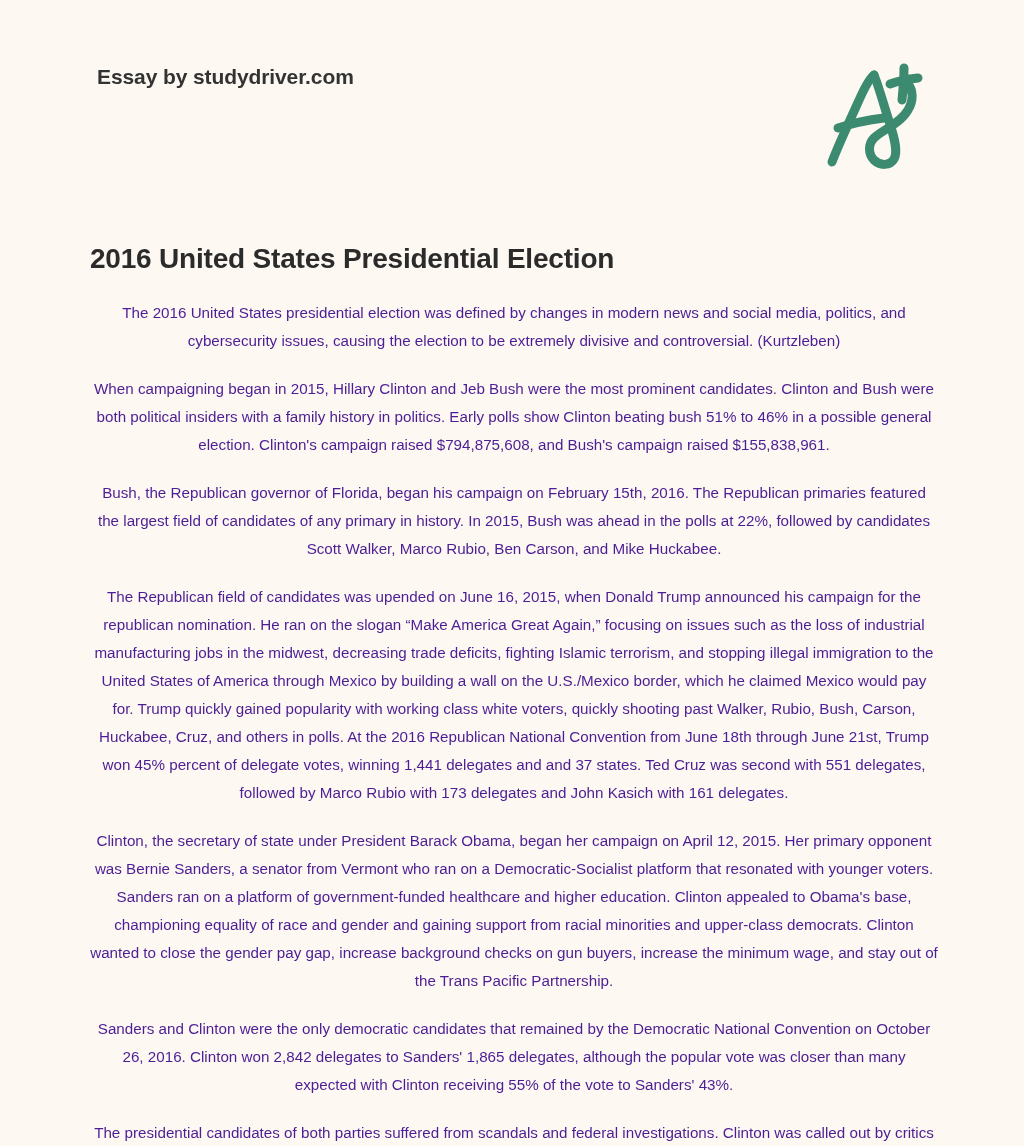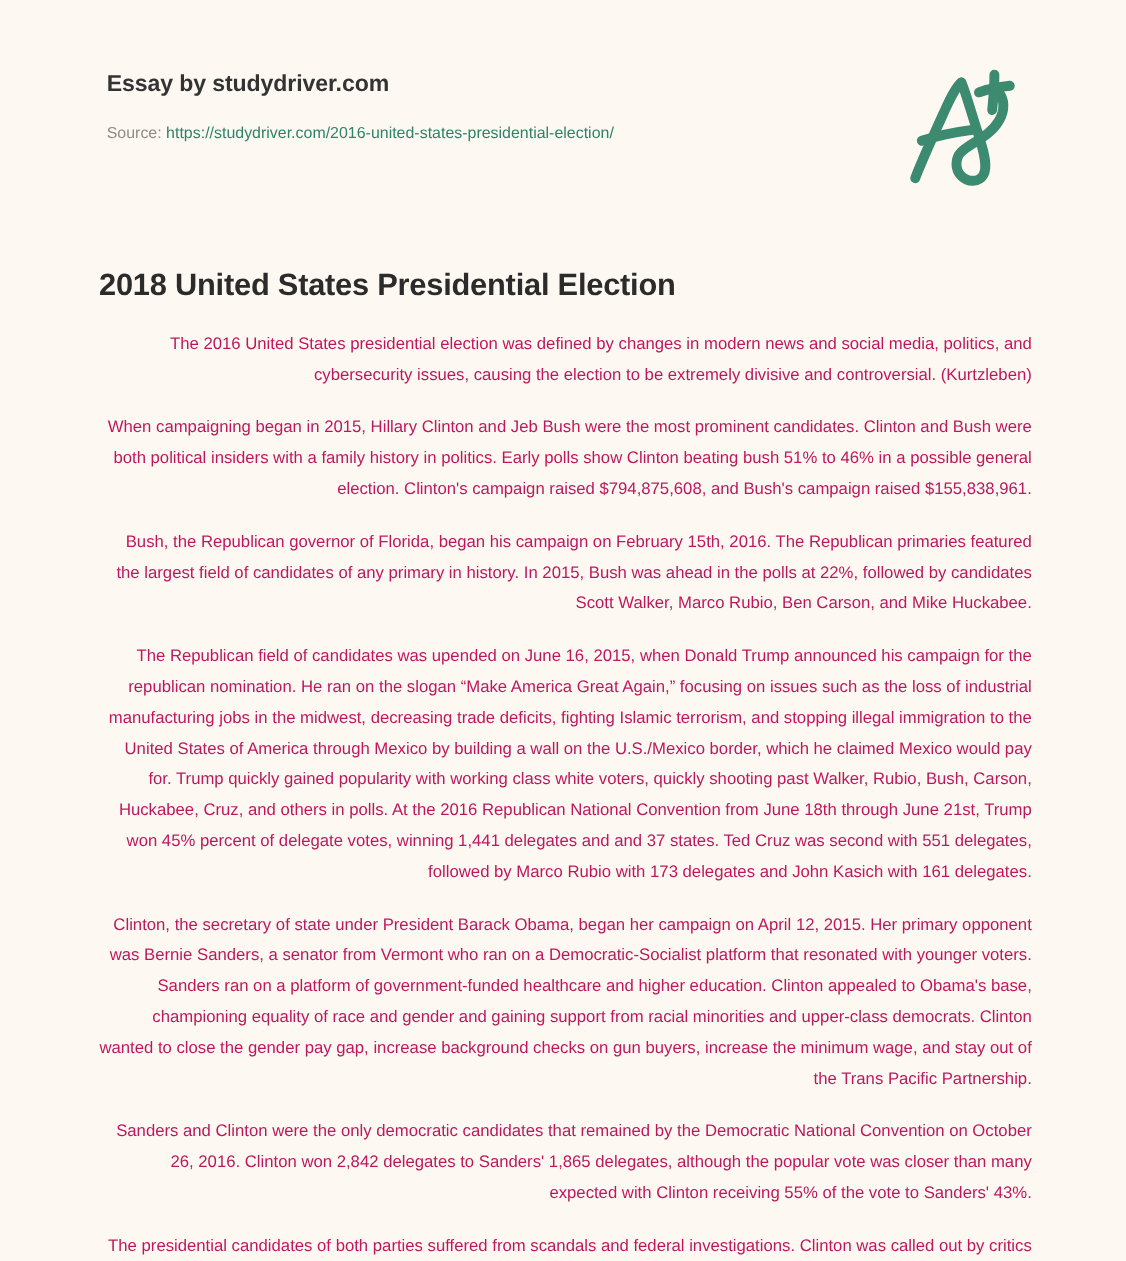--- a/index.html
+++ b/index.html
@@ -93,42 +93,38 @@
   }
 
   .body-copy {
     margin-top: 22px;
   }
 
   .body-copy p {
     margin: 0 0 20px 0;
     font-size: 15.2px;
     line-height: 28px;
-    color: #be185d;
-    text-align: right;
+    color: #4c1d95;
+    text-align: center;
   }
 
   .body-copy p:last-child {
     margin-bottom: 0;
   }
 </style>
 </head>
 <body>
 
 <div class="page">
 
   <div class="header">
 
     <div class="header-text-block">
       <div class="brand-line">Essay by studydriver.com</div>
 
-      <div class="source-line">
-        <span class="source-label">Source:</span>
-        <span class="source-url">https://studydriver.com/2016-united-states-presidential-election/</span>
-      </div>
     </div>
 
     <div class="logo">
       <svg width="130" height="110" viewBox="0 0 130 110" fill="none" xmlns="http://www.w3.org/2000/svg">
 
         <path d="M20 100 C 26 84, 38 58, 48 36 C 53 25, 58 16, 62 13" stroke="#3c8a6f" stroke-width="9" stroke-linecap="round" fill="none"></path>
 
         <path d="M62 13 C 66 22, 72 44, 78 62 C 83 78, 86 90, 82 97
                  C 78 104, 68 104, 62 98 C 56 92, 56 82, 62 76
                  C 70 68, 88 62, 96 48 C 102 38, 101 28, 96 22" stroke="#3c8a6f" stroke-width="9" stroke-linecap="round" fill="none"></path>
@@ -137,21 +133,21 @@
 
         <path d="M78 22 C 86 19, 96 17, 106 16" stroke="#3c8a6f" stroke-width="9" stroke-linecap="round" fill="none"></path>
 
         <path d="M92 6 C 92 16, 91 28, 90 38" stroke="#3c8a6f" stroke-width="9" stroke-linecap="round" fill="none"></path>
       </svg>
     </div>
 
   </div>
 
   <div class="article">
-    <h1 class="article-title">2018 United States Presidential Election</h1>
+    <h1 class="article-title">2016 United States Presidential Election</h1>
 
     <div class="body-copy">
       <p>The 2016 United States presidential election was defined by changes in modern news and social media, politics, and cybersecurity issues, causing the election to be extremely divisive and controversial. (Kurtzleben)</p>
       <p>When campaigning began in 2015, Hillary Clinton and Jeb Bush were the most prominent candidates. Clinton and Bush were both political insiders with a family history in politics. Early polls show Clinton beating bush 51% to 46% in a possible general election. Clinton's campaign raised $794,875,608, and Bush's campaign raised $155,838,961.</p>
       <p>Bush, the Republican governor of Florida, began his campaign on February 15th, 2016. The Republican primaries featured the largest field of candidates of any primary in history. In 2015, Bush was ahead in the polls at 22%, followed by candidates Scott Walker, Marco Rubio, Ben Carson, and Mike Huckabee.</p>
       <p>The Republican field of candidates was upended on June 16, 2015, when Donald Trump announced his campaign for the republican nomination. He ran on the slogan “Make America Great Again,” focusing on issues such as the loss of industrial manufacturing jobs in the midwest, decreasing trade deficits, fighting Islamic terrorism, and stopping illegal immigration to the United States of America through Mexico by building a wall on the U.S./Mexico border, which he claimed Mexico would pay for. Trump quickly gained popularity with working class white voters, quickly shooting past Walker, Rubio, Bush, Carson, Huckabee, Cruz, and others in polls. At the 2016 Republican National Convention from June 18th through June 21st, Trump won 45% percent of delegate votes, winning 1,441 delegates and and 37 states. Ted Cruz was second with 551 delegates, followed by Marco Rubio with 173 delegates and John Kasich with 161 delegates.</p>
       <p>Clinton, the secretary of state under President Barack Obama, began her campaign on April 12, 2015. Her primary opponent was Bernie Sanders, a senator from Vermont who ran on a Democratic-Socialist platform that resonated with younger voters. Sanders ran on a platform of government-funded healthcare and higher education. Clinton appealed to Obama's base, championing equality of race and gender and gaining support from racial minorities and upper-class democrats. Clinton wanted to close the gender pay gap, increase background checks on gun buyers, increase the minimum wage, and stay out of the Trans Pacific Partnership.</p>
       <p>Sanders and Clinton were the only democratic candidates that remained by the Democratic National Convention on October 26, 2016. Clinton won 2,842 delegates to Sanders' 1,865 delegates, although the popular vote was closer than many expected with Clinton receiving 55% of the vote to Sanders' 43%.</p>
       <p>The presidential candidates of both parties suffered from scandals and federal investigations. Clinton was called out by critics for using a personal email server as secretary of state, instead of federal servers that were more secure. Clin</p>
     </div>

